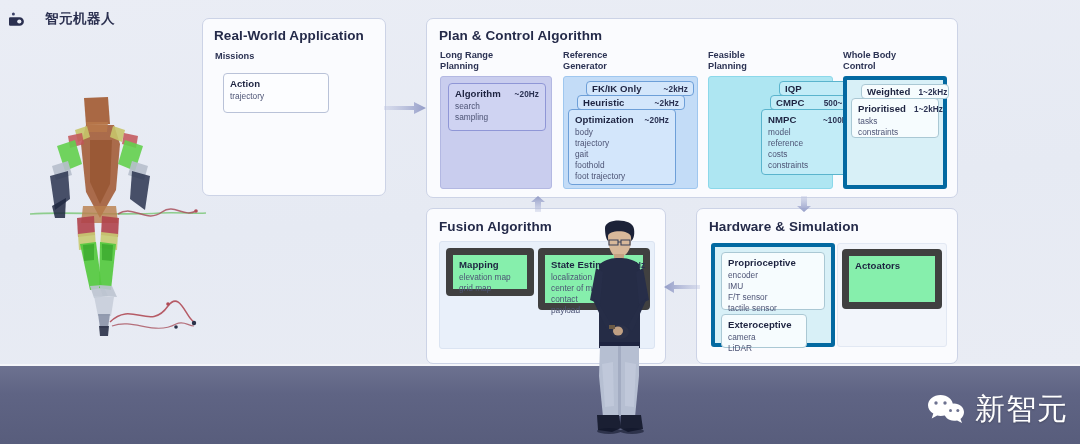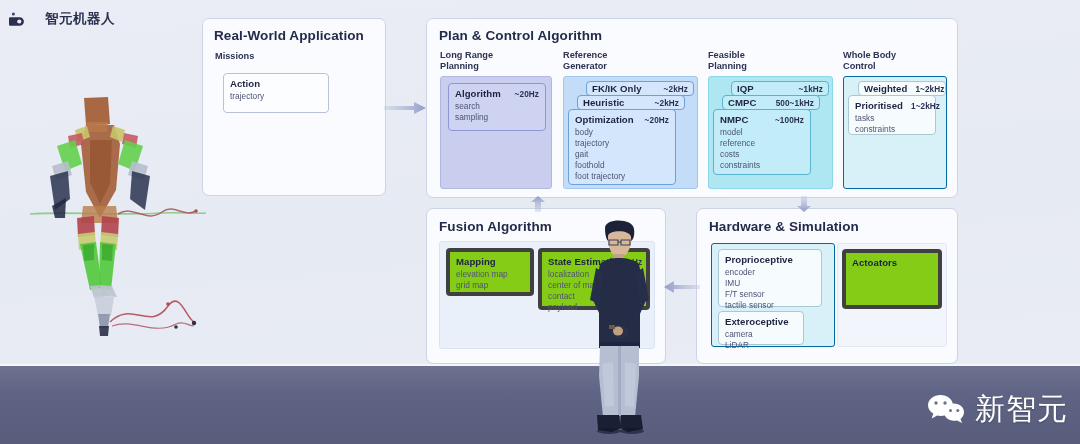--- a/index.html
+++ b/index.html
@@ -94,21 +94,21 @@
 
   
   .group {
     position: absolute;
     border-radius: 3px;
   }
   .g-lavender { background: #c9cdee; border: 1px solid #b3b8e2; }
   .g-blue     { background: #c3dcf7; border: 1px solid #9fc7ef; }
   .g-cyan     { background: #aee6f2; border: 1px solid #8bd8ea; }
   .g-paleblue { background: #e9f0fa; border: 1px solid #dbe4f2; }
-  .g-palecyan { background: #d8f0f7; border: 1px solid #0369a1; }
+  .g-palecyan { background: #d8f0f7; border: 4px solid #0369a1; }
   .g-neutral  { background: #f2f5fb; border: 1px solid #e2e8f3; }
 
   
   .box {
     position: absolute;
     border-radius: 4px;
     padding: 4px 6px 5px 6px;
   }
   .box-hdr {
     display: flex; align-items: baseline;
@@ -129,24 +129,24 @@
   .box-items {
     margin-top: 2px;
     font-size: 8.3px; font-weight: 400;
     color: #4d5475;
     line-height: 1.34;
   }
   .box-items div { white-space: nowrap; }
 
   .b-lavender { background: #cfd3f2; border: 1px solid #8f96d6; }
   .b-blue     { background: #d3e6fb; border: 1px solid #6d9fd8; }
-  .b-cyan     { background: #c2ecf7; border: 1px solid #5ab4cd; }
+  .b-cyan     { background: #c2ecf7; border: 1px solid #5ab4cd; margin-left: 48px; }
   .b-white    { background: #fcfdff; border: 1px solid #b9c2d8; }
   .b-whitec   { background: #f6fcfe; border: 1px solid #aac8d4; }
-  .b-whiteb   { background: #84cc16; border: 4px solid #404040; }
+  .b-whiteb   { background: #86efac; border: 7px solid #404040; }
 
   
   .arrow { position: absolute; z-index: 14; }
   .arrow svg { display: block; }
 
   
   #presenter {
     position: absolute; left: 578px; top: 216px;
     width: 84px; height: 228px;
     z-index: 30;

